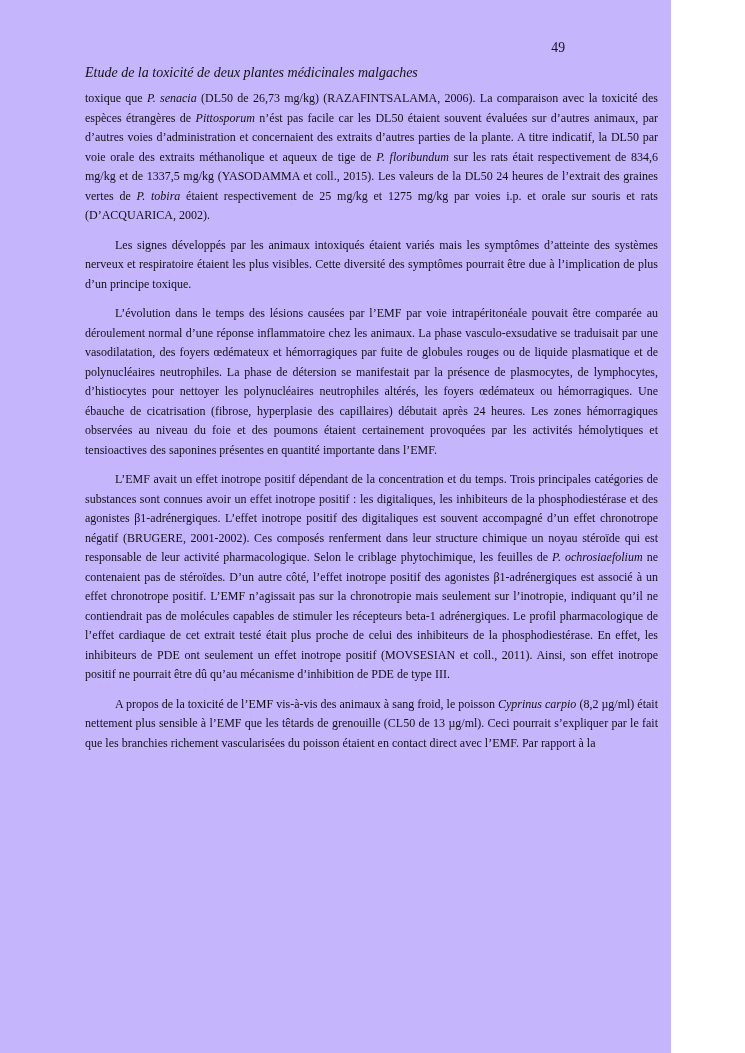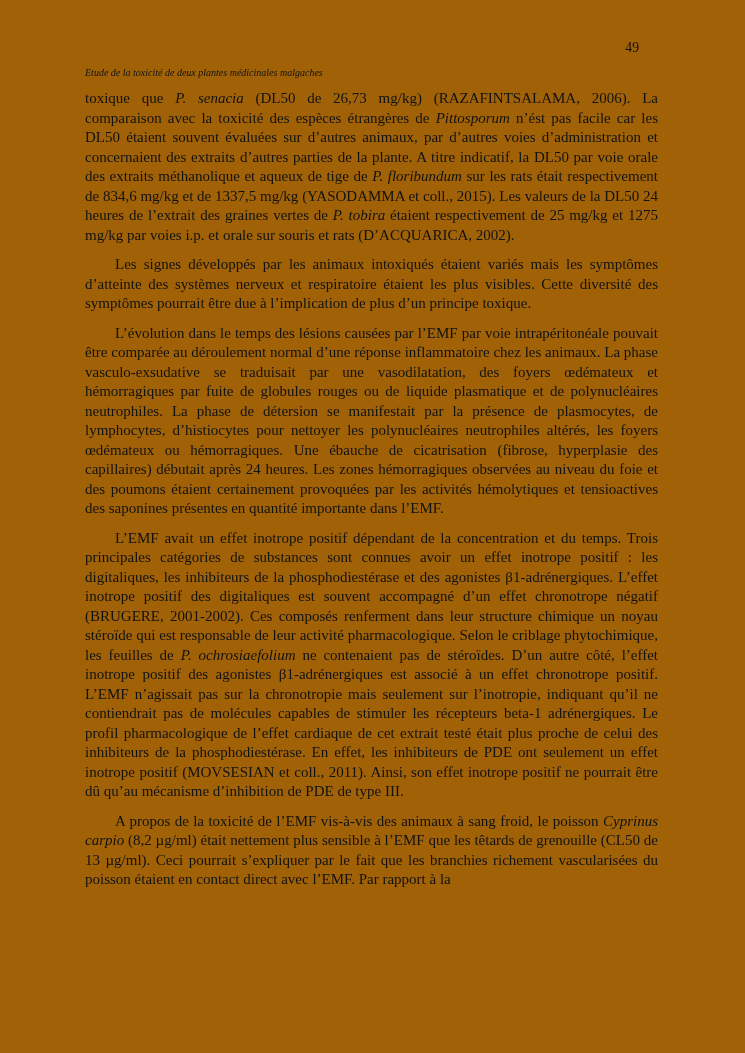--- a/index.html
+++ b/index.html
@@ -2,49 +2,49 @@
 <html lang="fr"><head>
 <meta charset="utf-8">
 <style>
   html, body {
     margin: 0;
     padding: 0;
     background: #ffffff;
   }
   .page {
     position: relative;
-    width: 745px;
+    width: 671px;
     height: 1053px;
-    background: #a16207;
+    background: #c4b5fd;
     font-family: "Liberation Serif", "DejaVu Serif", serif;
     color: #121212;
     overflow: hidden;
   }
   .pageno {
     position: absolute;
     top: 40px;
     right: 106px;
     font-size: 13.7px;
     line-height: 16px;
   }
   .textcol {
     position: absolute;
     top: 64px;
     left: 85px;
     width: 573px;
   }
   .runhead {
     font-style: italic;
-    font-size: 10px;
+    font-size: 14px;
     line-height: 17px;
     margin: 0 0 8px 0;
   }
   .textcol p {
     margin: 0 0 10px 0;
-    font-size: 15px;
+    font-size: 12px;
     line-height: 19.5px;
     text-align: justify;
     text-indent: 30px;
   }
   .textcol p.noindent {
     text-indent: 0;
   }
   .it {
     font-style: italic;
   }

